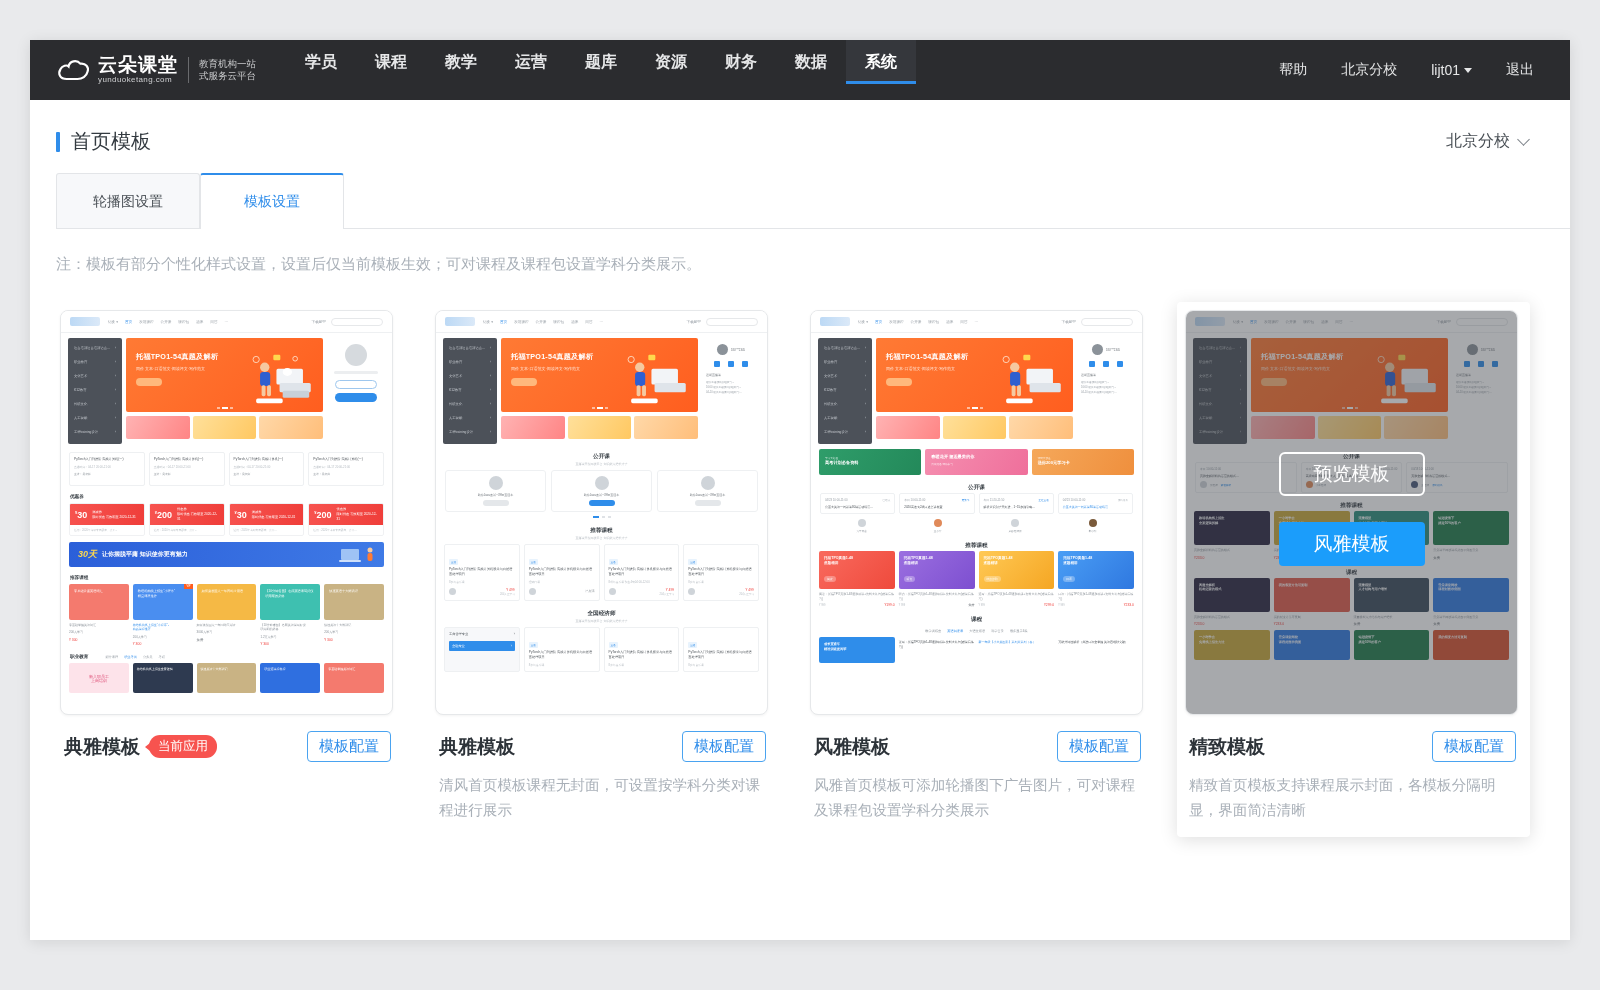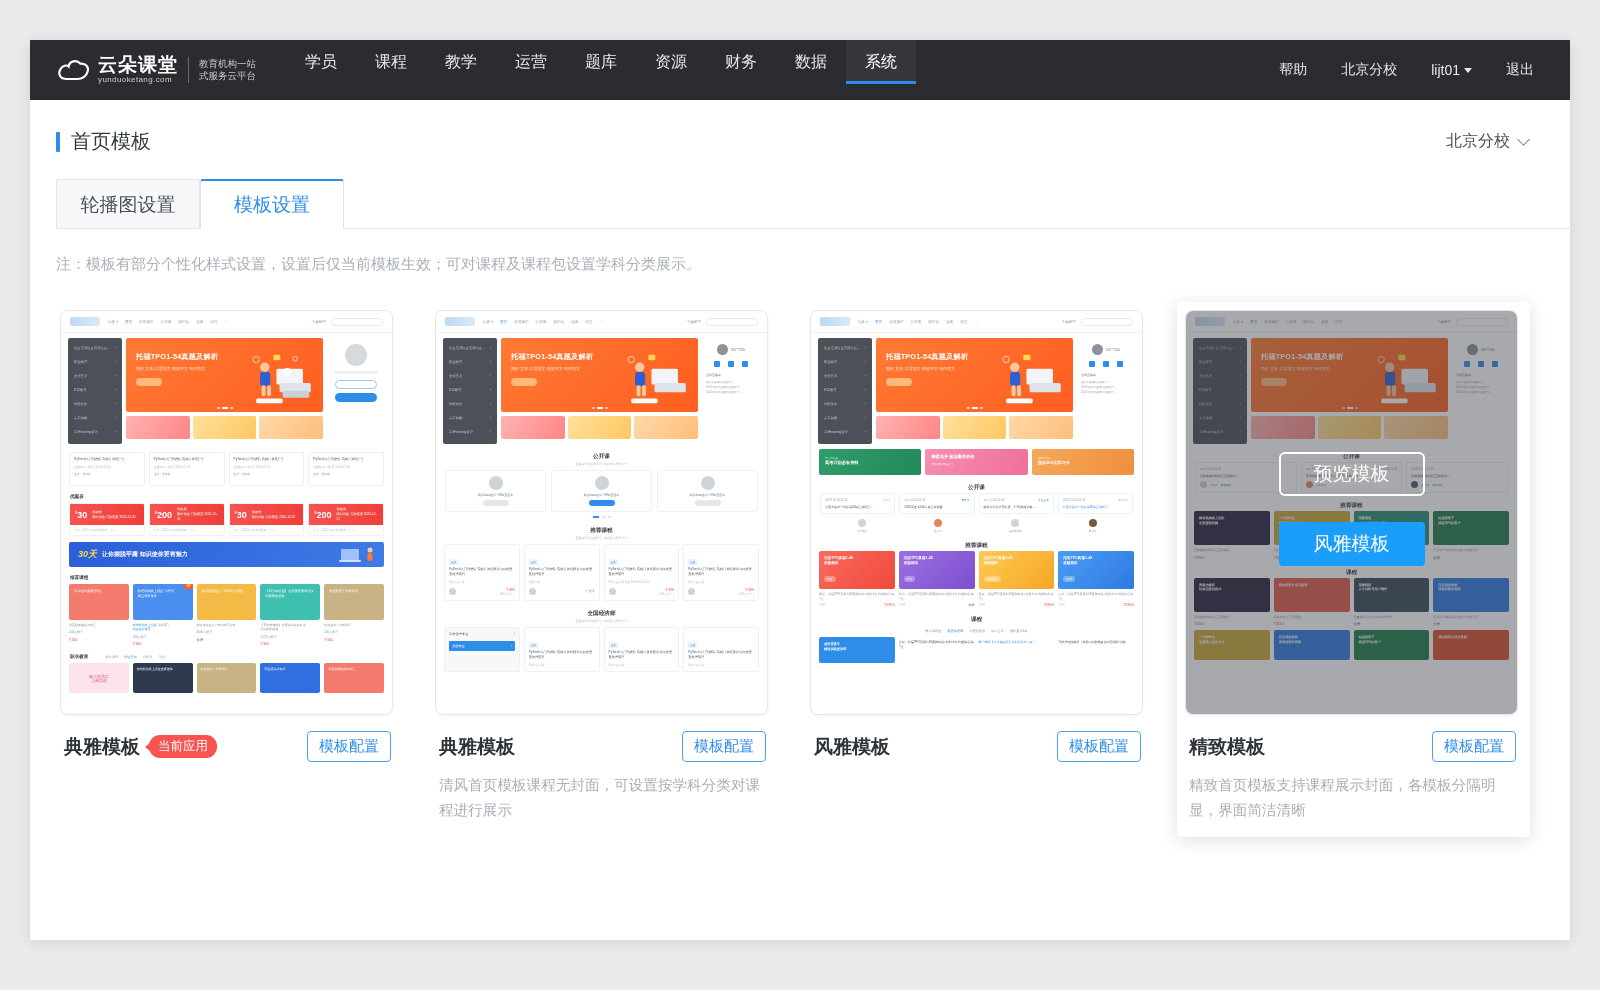--- a/index.html
+++ b/index.html
@@ -58,21 +58,21 @@
   }
 
   .nav-main {
     display: flex; align-items: stretch; height: 60px;
     margin-left: 30px;
   }
   .nav-item {
     display: flex; align-items: center; justify-content: center;
     height: 44px; padding: 0 19px;
     color: #e6e7e8; font-size: 16px;
-    cursor: pointer; position: relative;
+    cursor: pointer; position: relative; font-weight: bold;
   }
   .nav-item.active {
     background: #35373c;
     color: #ffffff;
   }
   .nav-item.active::after {
     content: ""; position: absolute; left: 0; right: 0; bottom: 0;
     height: 3px; background: #2f8dea;
   }
 
@@ -120,23 +120,23 @@
   }
 
   
   .tabs-row {
     position: relative;
     margin: 28px 0 0 26px;
     display: flex; align-items: flex-end;
     height: 46px;
   }
   .tab {
-    height: 50px; min-width: 144px;
+    height: 56px; min-width: 144px;
     display: flex; align-items: center; justify-content: center;
-    font-size: 19px;
+    font-size: 14px;
     border: 1px solid #e3e5e8;
     border-bottom: none;
     background: #f7f8fa;
     color: #4a5056;
     border-radius: 3px 3px 0 0;
     cursor: pointer;
     position: relative;
     font-family: Liberation Mono, monospace;
   }
   .tab.active {
@@ -1182,20 +1182,21 @@
                   <div class="rec-meta" style="color:#4a5056">万能分词速解析（并进口语全掌握 英语思维秒突破）</div>
                 </div>
             </div>
           </div>
 
           <div class="card-foot">
             <div class="foot-row">
               <span class="tpl-name">风雅模板</span>
               <button class="btn-config">模板配置</button>
             </div>
+            <div class="tpl-desc">风雅首页模板可添加轮播图下广告图片，可对课程及课程包设置学科分类展示</div>
           </div>
         </div>
       </div>
 
       <div class="card hovered">
         <div class="card-inner">
           <div class="thumb">
             <div class="mini-nav">
               <div class="mini-logo"></div>
               <div class="mini-nav-links">

